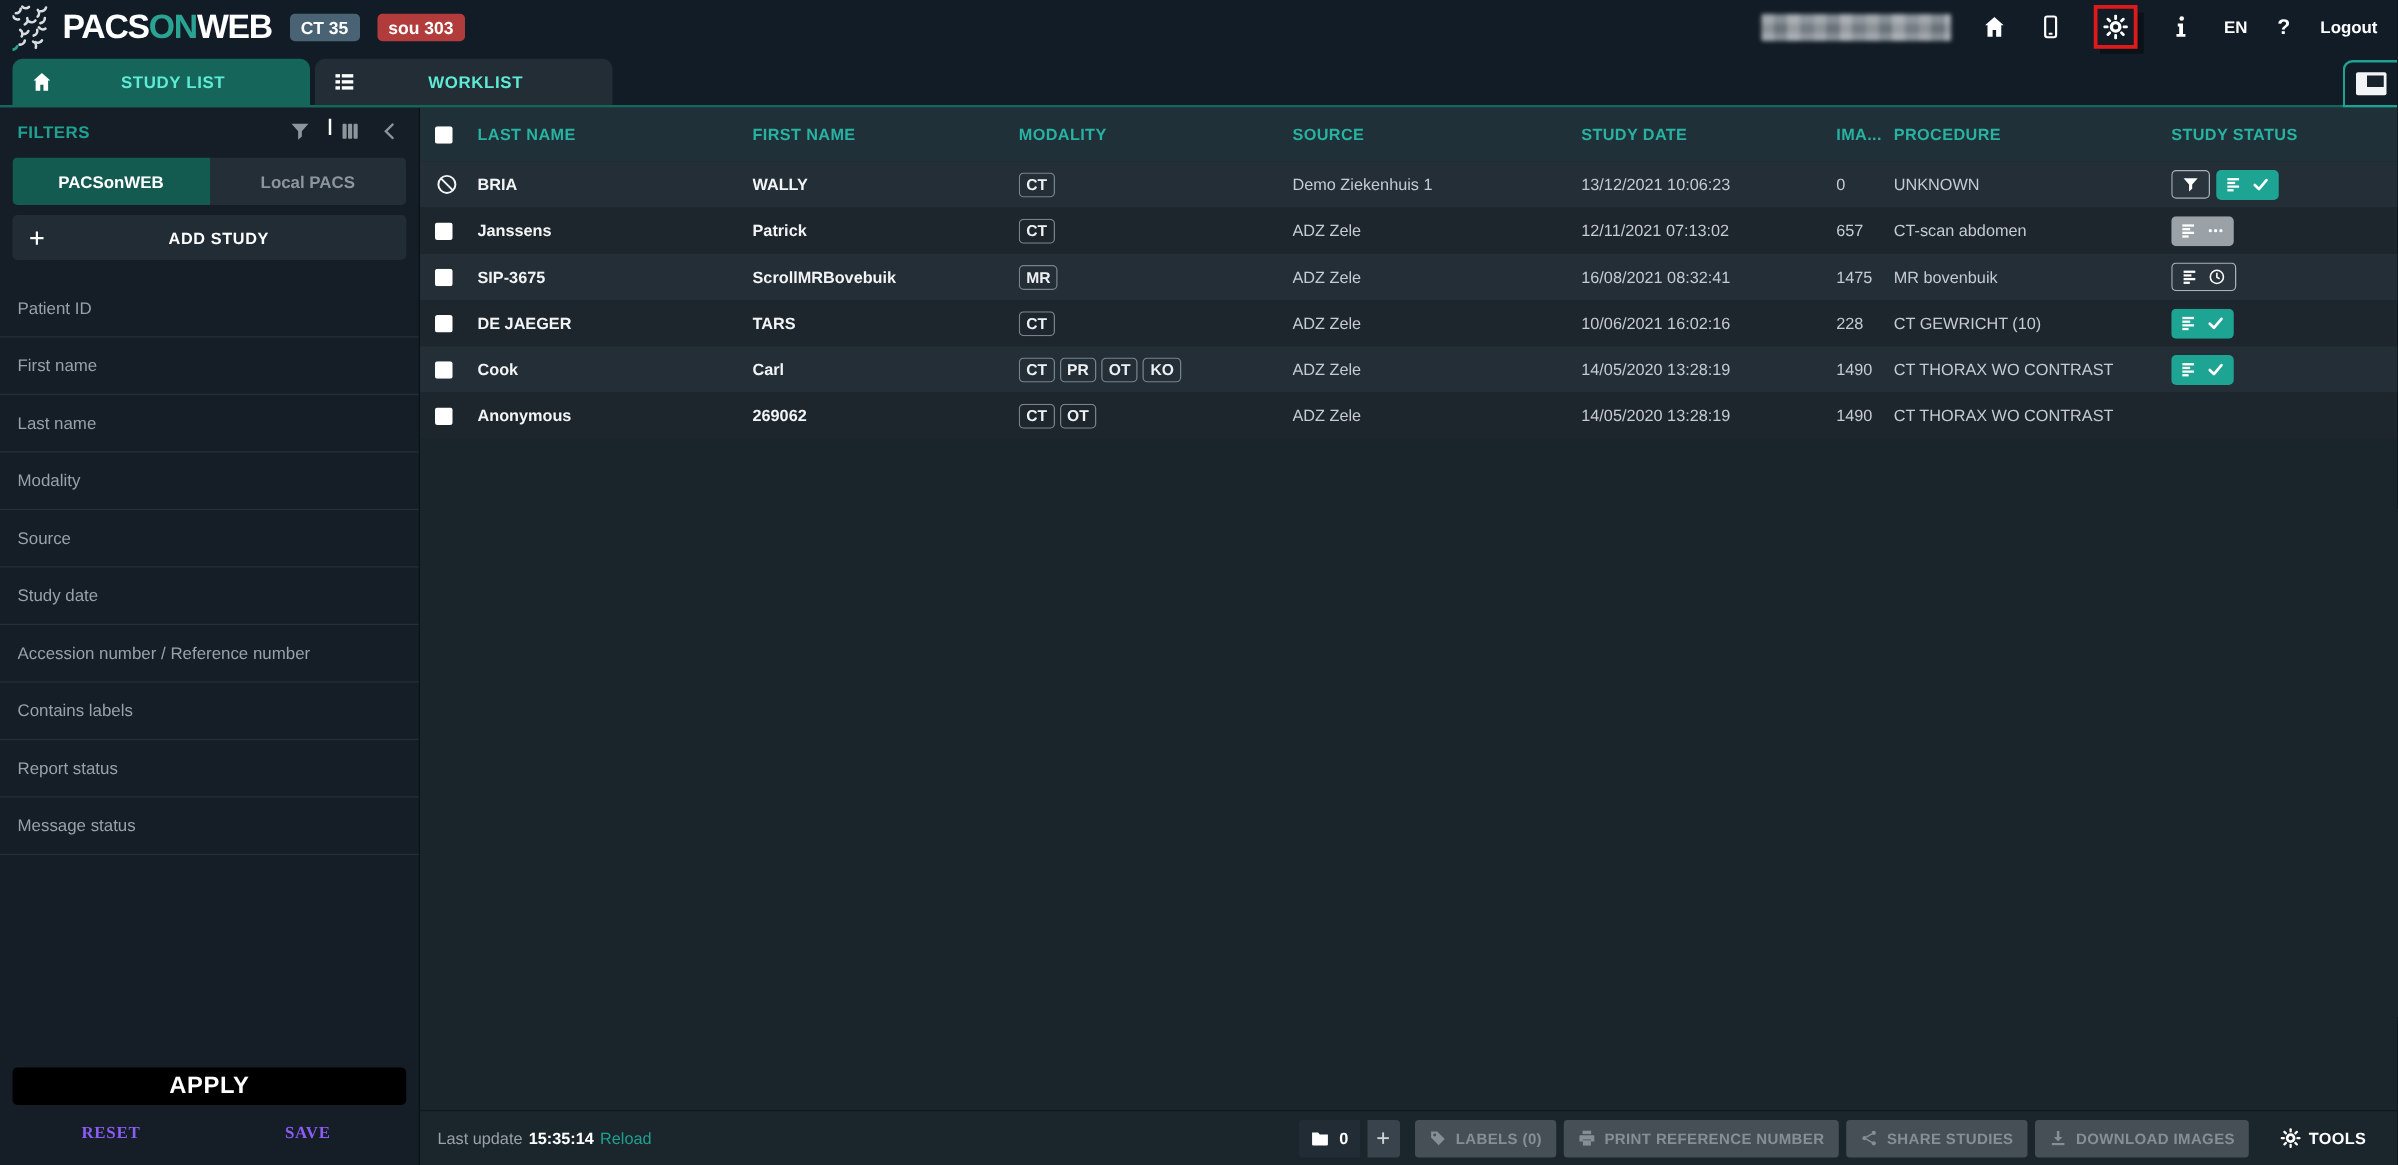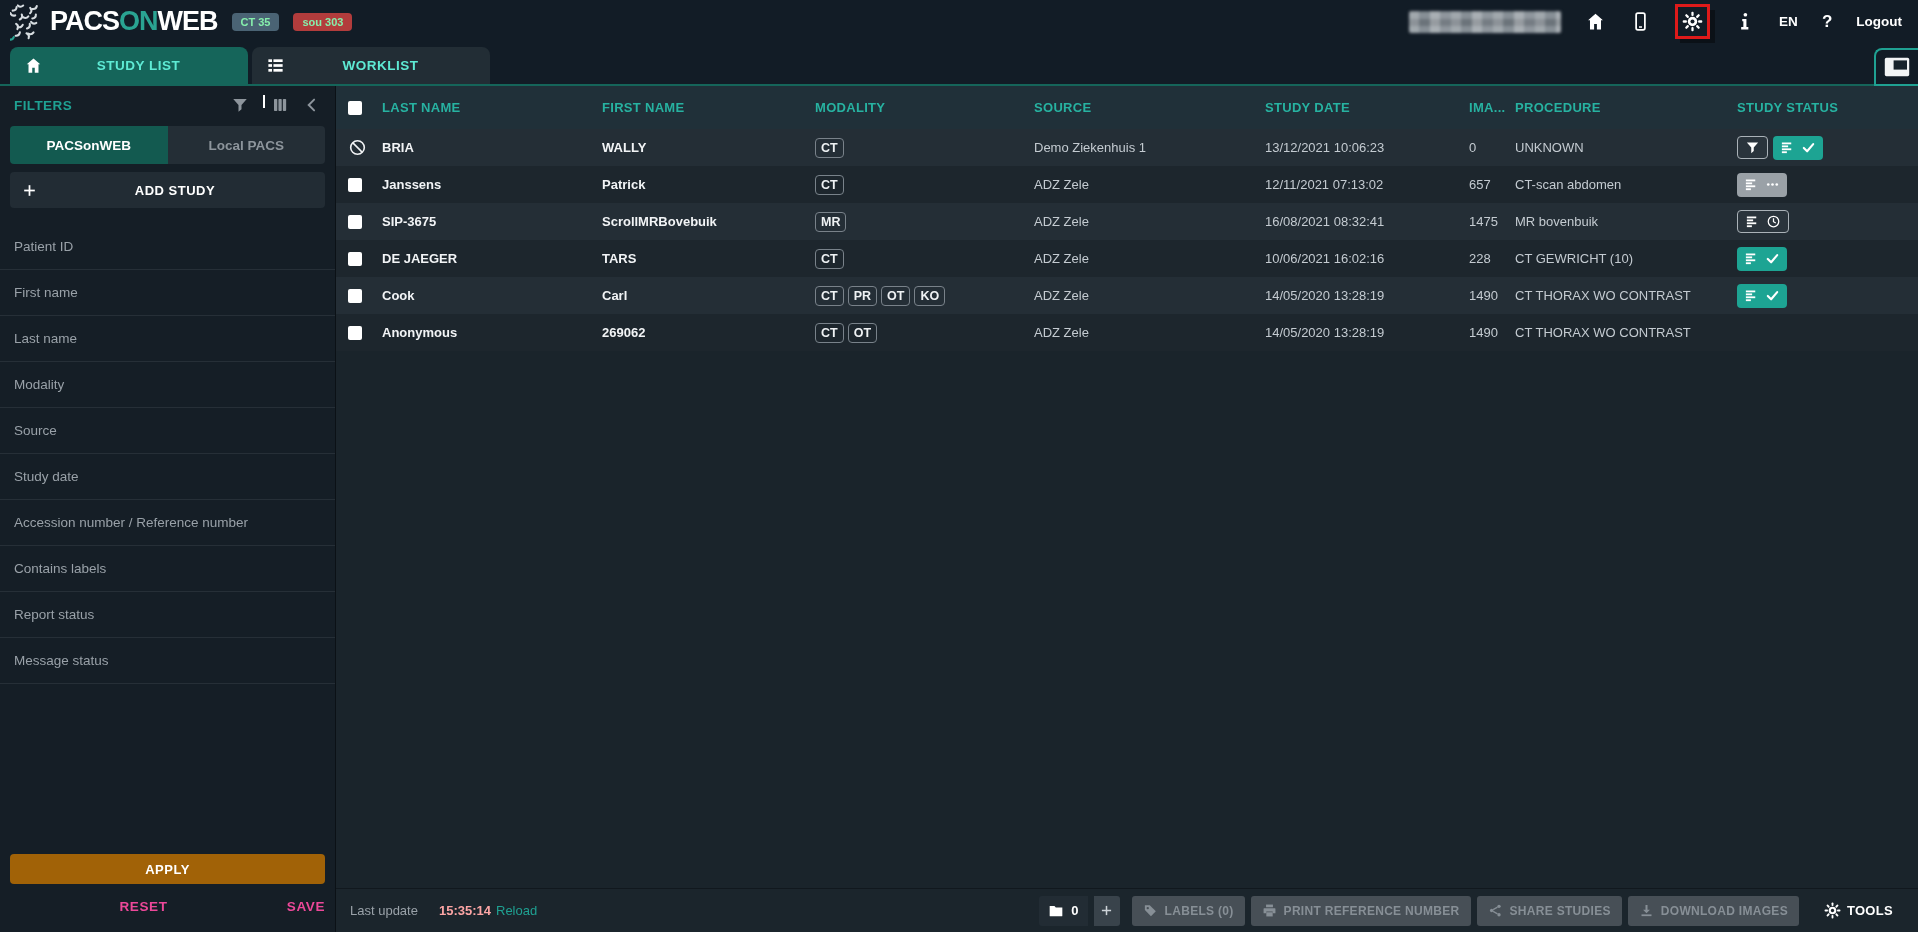--- a/index.html
+++ b/index.html
@@ -10,21 +10,21 @@
     font-family: "Liberation Sans", sans-serif;
   }
   .speckle { background-image: radial-gradient(rgba(255,255,255,.045) 1px, transparent 1.2px); background-size: 6px 4px; }
 
   
   .topbar { height:43px; background:#121c26; display:flex; align-items:center; padding:0 16px 0 10px; gap:12px; }
   .logo { display:flex; align-items:center; gap:8px; }
   .logo-mark { width:32px; height:38px; }
   .logo-text { font-size:27px; font-weight:bold; letter-spacing:-1px; white-space:nowrap; }
   .lp1,.lp3 { color:#ffffff; } .lp2 { color:#2aa392; }
-  .badge-top { font-size:11px; font-weight:bold; color:#86efac; padding:3px 9px; border-radius:4px; margin-left:2px; }
+  .badge-top { font-size:14px; font-weight:bold; color:#ffffff; padding:3px 9px; border-radius:4px; margin-left:2px; }
   .b-slate { background:#4a6374; } .b-red { background:#b23c3c; }
   .tb-right { margin-left:auto; display:flex; align-items:center; gap:24px; }
   .user-blur { width:152px; height:22px; border-radius:2px;
     background:
       repeating-linear-gradient(90deg, rgba(255,255,255,.30) 0 10px, rgba(255,255,255,.10) 10px 21px, rgba(255,255,255,.36) 21px 31px, rgba(255,255,255,.16) 31px 42px),
       repeating-linear-gradient(0deg, #79828a 0 7px, #5a636b 7px 14px);
     filter: blur(1.6px);
   }
   .icn { display:inline-flex; align-items:center; justify-content:center; }
   .icn svg { width:100%; height:100%; display:block; }
@@ -58,24 +58,24 @@
   .st-btn.active { background:#135a50; color:#fff; }
   .st-btn.inactive { background:#242e36; color:#8d959c; }
   .add-study { margin:8px 10px 0; height:36px; background:#222c34; border-radius:4px; display:flex; align-items:center; padding:0 12px; cursor:pointer; }
   .add-study .icn { width:15px; height:15px; color:#fff; }
   .add-study .lbl { flex:1; text-align:center; font-size:13px; font-weight:bold; letter-spacing:.5px; color:#fff; }
   .fields { margin-top:16px; }
   .field { height:46px; display:flex; align-items:center; padding:0 14px; border-bottom:1px solid #262f37; }
   .field-input { width:100%; background:transparent; border:none; outline:none; color:#dfe3e6; font-size:13.5px; font-family:"Liberation Sans",sans-serif; }
   .field-input::placeholder { color:#99a1a8; opacity:1; }
   .sidebar-bottom { margin-top:auto; padding:10px 10px 4px 10px; }
-  .apply-btn { height:30px; background:#a16207; border:none; border-radius:4px; width:100%;
-    color:#fff; font-size:13px; font-weight:bold; letter-spacing:.5px; cursor:pointer; font-family:"Liberation Sans",sans-serif; }
+  .apply-btn { height:30px; background:#000000; border:none; border-radius:4px; width:100%;
+    color:#fff; font-size:19px; font-weight:bold; letter-spacing:.5px; cursor:pointer; font-family:"Liberation Sans",sans-serif; }
   .rs-row { display:flex; align-items:center; height:44px; }
-  .rs-btn { flex:1; background:none; border:none; color:#ec4899; font-size:13.5px; font-weight:bold; letter-spacing:.6px; cursor:pointer; font-family:Liberation Sans, sans-serif;text-align:right; }
+  .rs-btn { flex:1; background:none; border:none; color:#8b5cf6; font-size:13.5px; font-weight:bold; letter-spacing:.6px; cursor:pointer; font-family:Liberation Serif, serif; }
 
   
   .content { flex:1; display:flex; flex-direction:column; background:#1a242b; min-width:0; }
   .grid { display:grid; grid-template-columns:46px 220px 213px 219px 231px 204px 46px 222px auto; align-items:center; }
   .thead { height:43px; background:#203039; }
   .th { font-size:13px; font-weight:bold; letter-spacing:.3px; color:#27b2a1; padding-right:8px; white-space:nowrap; overflow:hidden; cursor:pointer; }
   .row { height:37px; cursor:pointer; }
   .row.odd { background:#242e36; }
   .row.even { background:#1d262d; }
   .cell { display:flex; align-items:center; font-size:13px; color:#c4cbd1; padding-right:8px; white-space:nowrap; overflow:hidden; }
@@ -89,21 +89,21 @@
   .status-badge { display:inline-flex; align-items:center; justify-content:center; gap:6px; height:24px; padding:0 7px; border-radius:4px; cursor:pointer; }
   .sb-teal { background:#1da493; color:#fff; }
   .sb-gray { background:#9aa1a7; color:#fff; }
   .sb-outline { background:#2a343c; border:1px solid #aab2b8; color:#fff; height:23px; }
   .bic { width:15px; height:15px; display:inline-flex; }
   .filler { flex:1; }
 
   
   .bottombar { height:44px; background:#1b252c; border-top:1px solid #11181e; display:flex; align-items:center; padding:0 14px 0 14px; gap:6px; }
   .lu { font-size:13px; color:#9aa2a9; display:flex; gap:5px; align-items:center; }
-  .lu .lu-time { color:#fca5a5; font-weight:bold;margin-left:16px; }
+  .lu .lu-time { color:#ffffff; font-weight:bold; }
   .lu .lu-reload { color:#1fa192; cursor:pointer; }
   .bb-right { margin-left:auto; display:flex; align-items:center; gap:6px; }
   .folder-chip { display:flex; align-items:center; gap:7px; height:30px; background:#222c34; border-radius:3px 0 0 3px; padding:0 9px;
     color:#fff; font-size:13px; font-weight:bold; cursor:pointer; }
   .folder-chip .icn { width:16px; height:16px; color:#fff; }
   .plus-seg { width:26px; height:30px; background:#39434b; border-radius:0 3px 3px 0; display:flex; align-items:center; justify-content:center;
     color:#cdd3d8; margin-right:6px; cursor:pointer; border:none; }
   .plus-seg .icn { width:13px; height:13px; }
   .fbtn { height:30px; display:flex; align-items:center; gap:7px; padding:0 11px; border-radius:3px; background:#474f56; border:none;
     color:#878f96; font-size:12px; font-weight:bold; letter-spacing:.3px; font-family:"Liberation Sans",sans-serif; cursor:default; }

